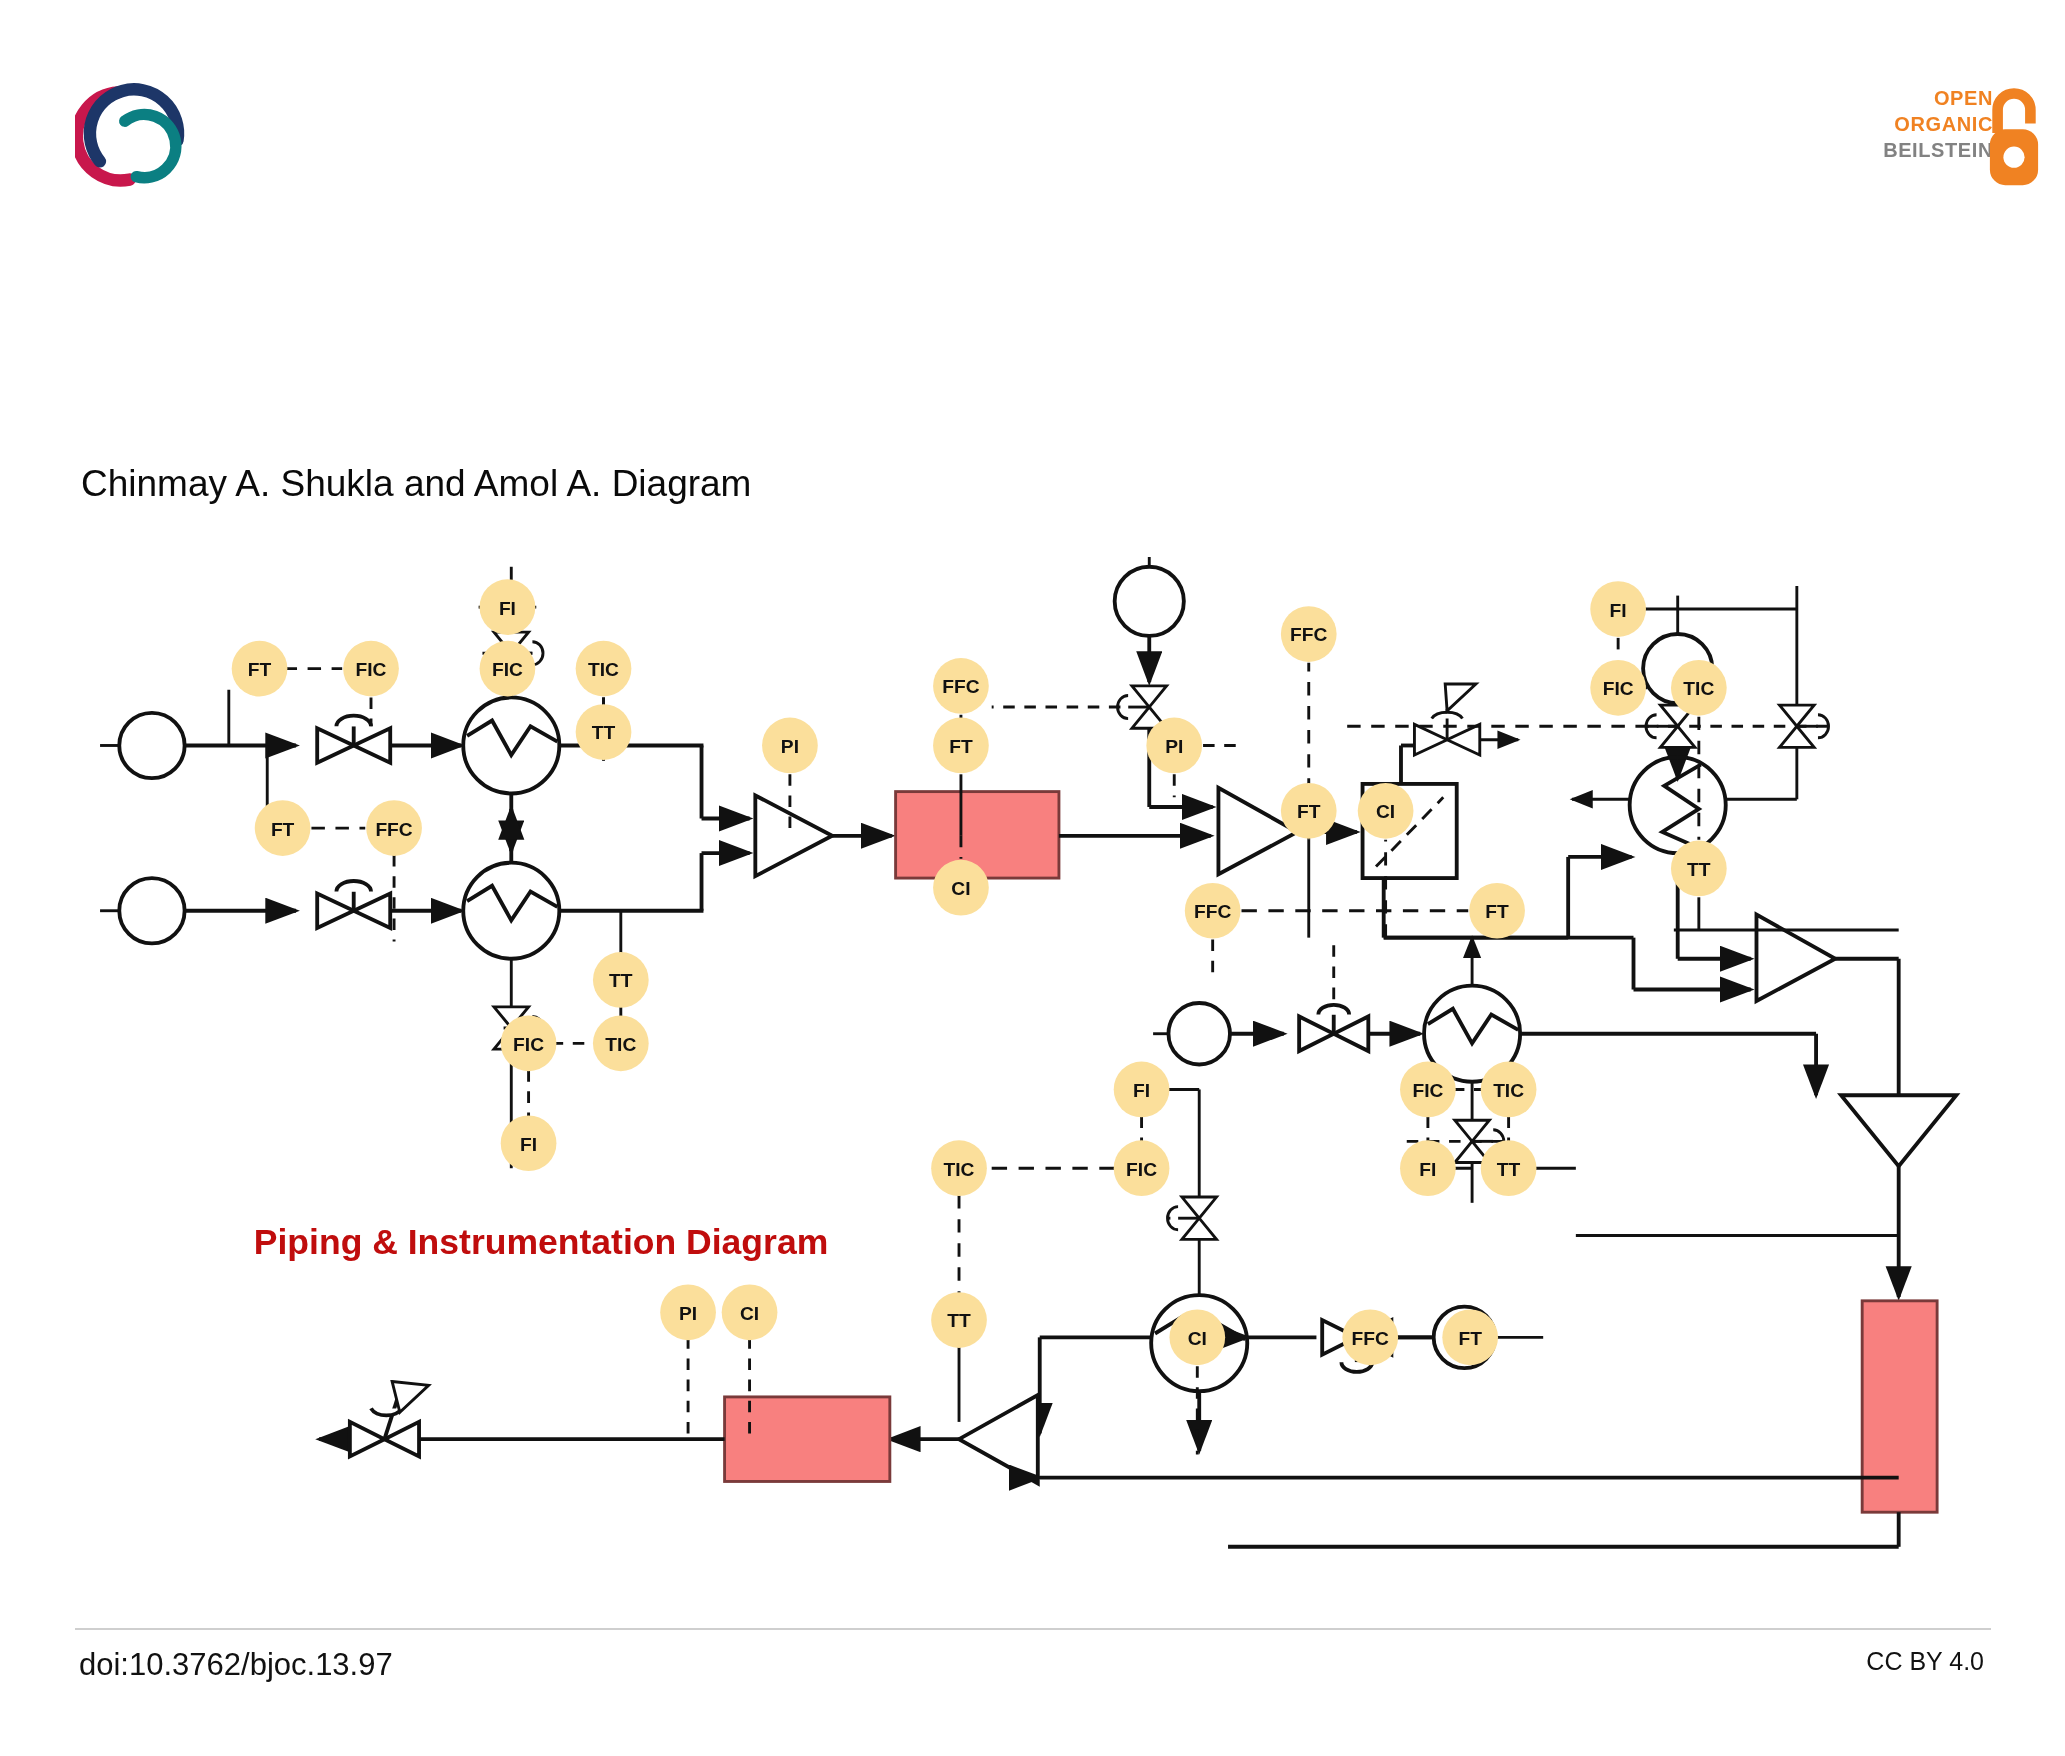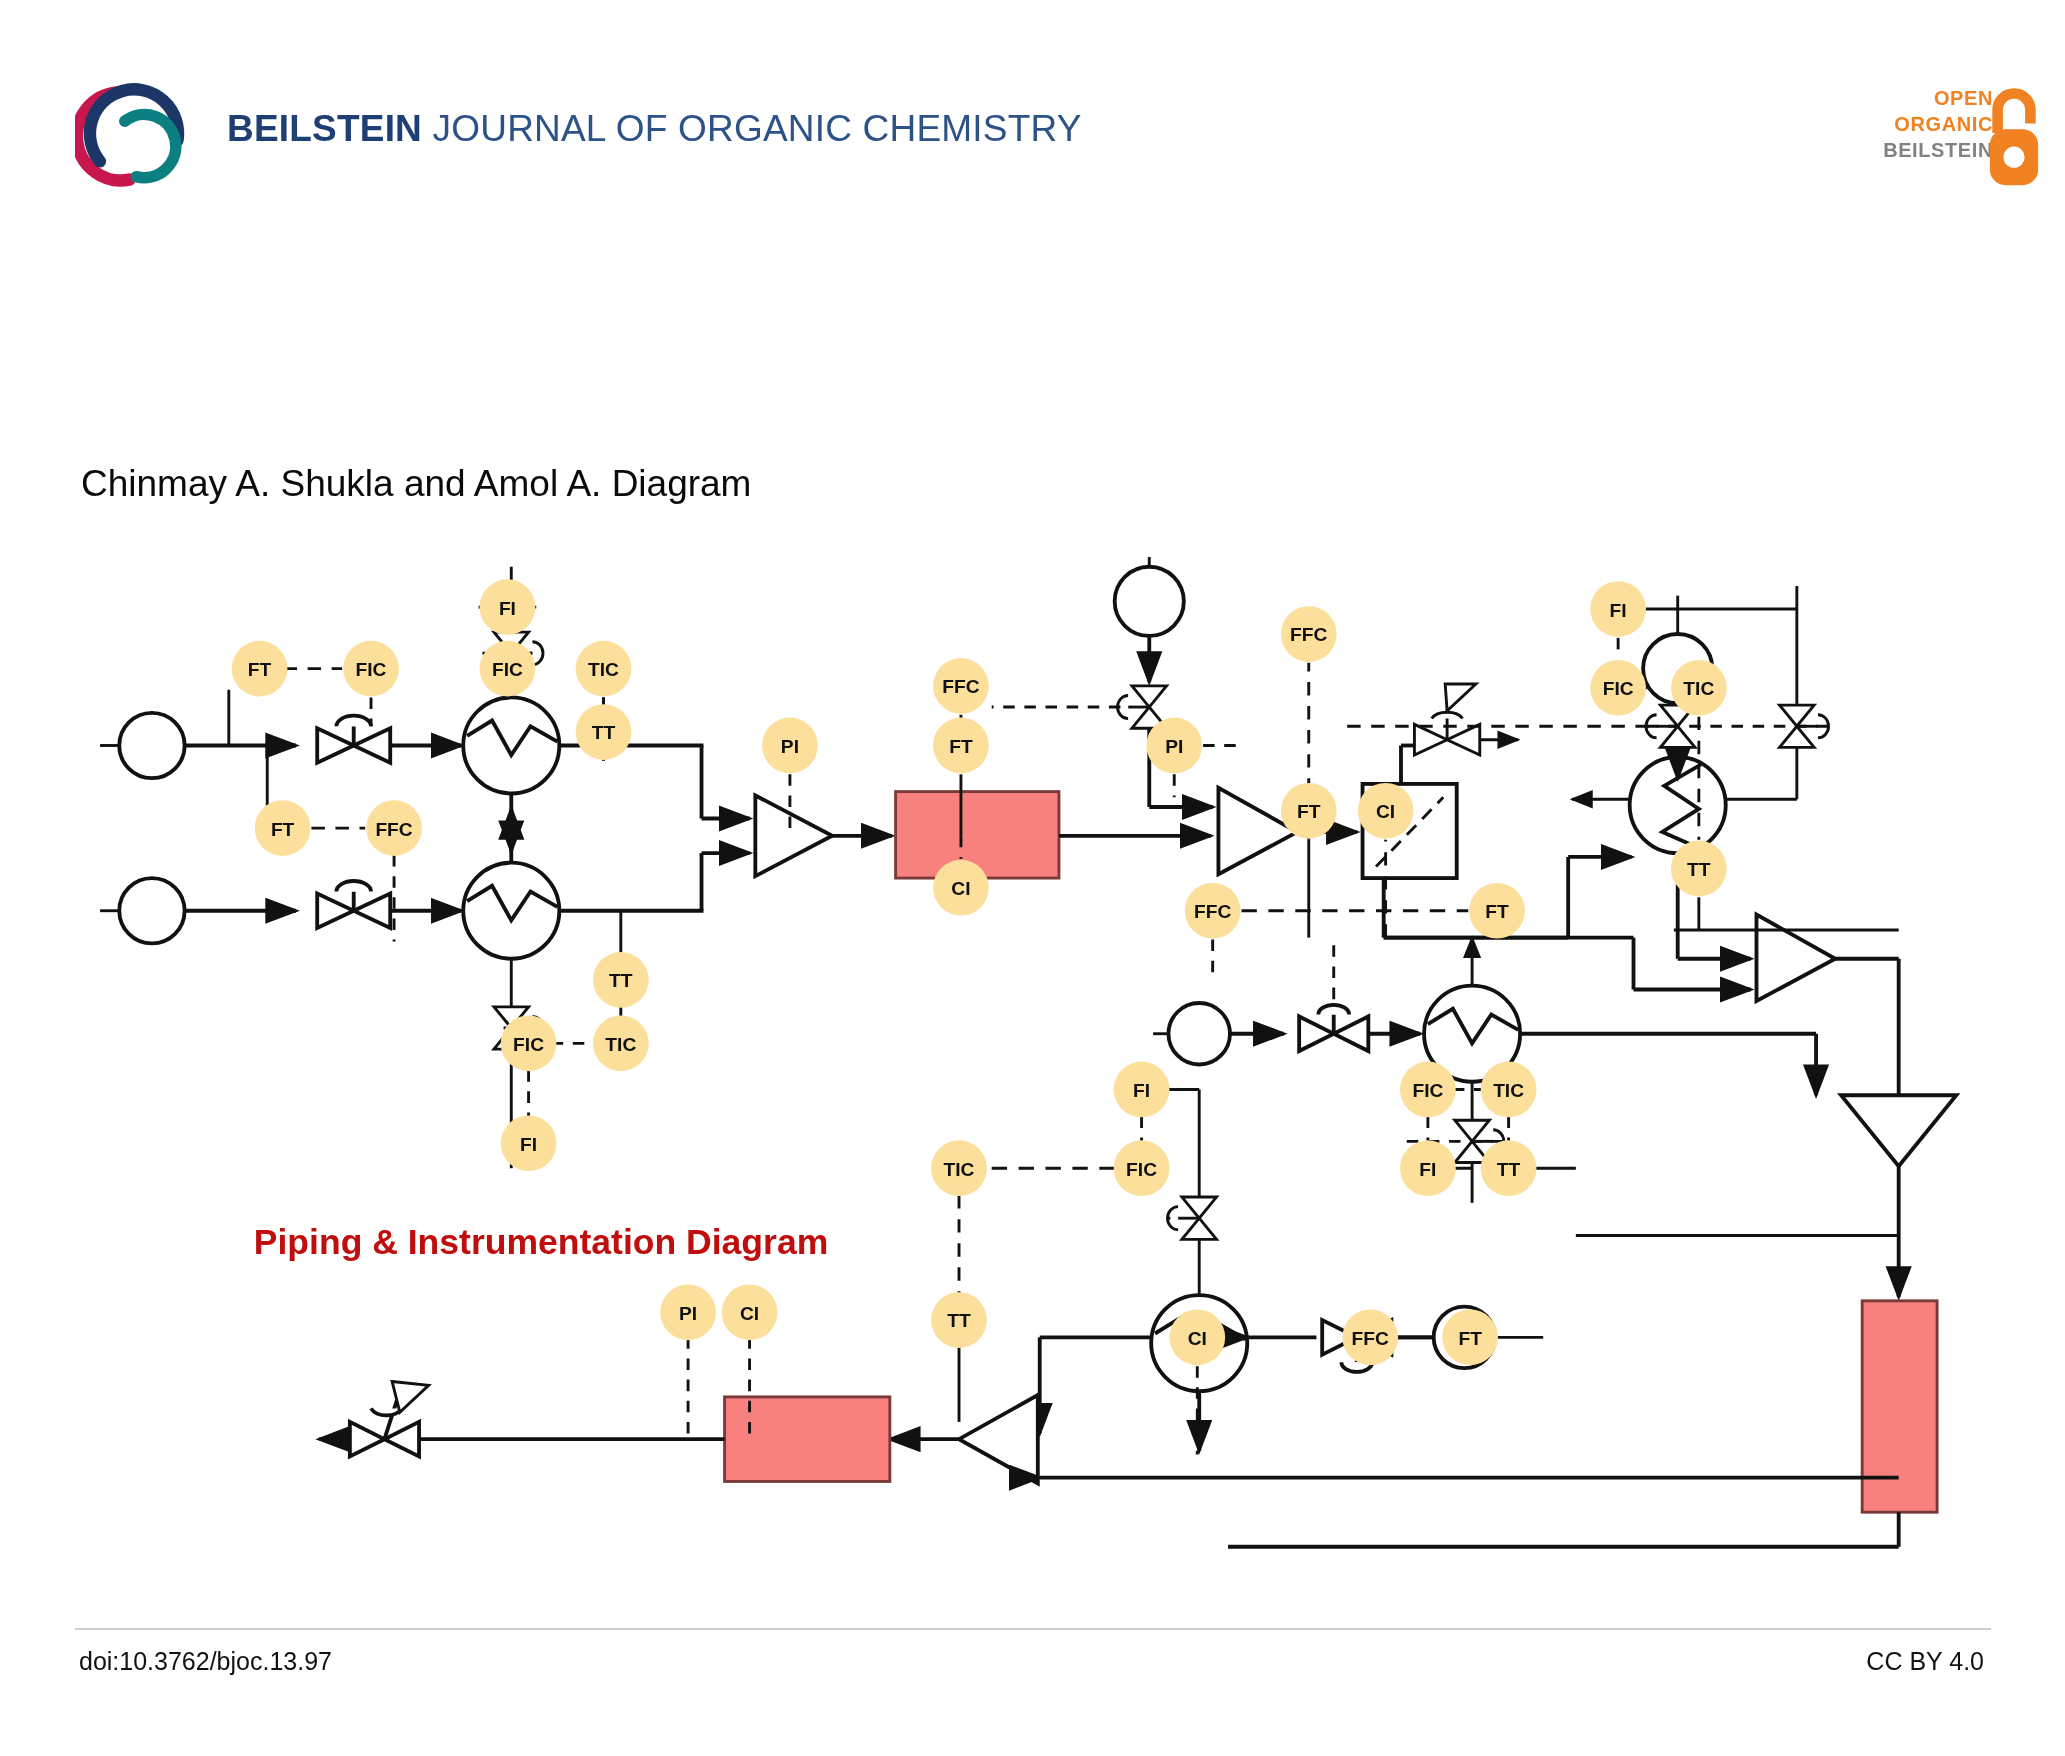--- a/index.html
+++ b/index.html
@@ -24,21 +24,21 @@
   .title{position:absolute;left:79px;top:271px;width:1825px;
      font-size:53px;line-height:1.18;font-weight:bold;color:#0d5aa7;}
   .authors{position:absolute;left:81px;top:463px;font-size:37px;color:#0a0a0a;}
 
   
   .figure{position:absolute;left:77px;top:557px;width:1912px;height:1038px;}
   .figure svg{display:block;}
 
   
   .rule{position:absolute;left:75px;top:1628px;width:1916px;height:1.9px;background:#cfcfcf;}
-  .doi{position:absolute;left:79px;top:1647px;font-size:25px;color:#111;}
+  .doi{position:absolute;left:79px;top:1647px;font-size:31px;color:#111;}
   .cc{position:absolute;right:81px;top:1647px;font-size:25px;color:#111;}
 
   
   text.tag{font-family:"Liberation Sans",sans-serif;font-size:20px;font-weight:bold;fill:#111;
      text-anchor:middle;dominant-baseline:central;}
   text.pidtitle{font-family:"Liberation Sans",sans-serif;font-size:37px;font-weight:bold;fill:#c00d0d;}
 </style>
 </head>
 <body>
 
@@ -49,24 +49,20 @@
     <div class="logo-mark">
       <svg width="113" height="113" viewBox="0 0 118 118">
         <g fill="none" stroke-linecap="round">
           <path d="M45 14 A46 46 0 1 0 57 105" stroke="#c8174c" stroke-width="13"></path>
           <path d="M26 86 A46 46 0 1 1 107 64" stroke="#1d3668" stroke-width="13"></path>
           <path d="M52 44 A33 33 0 1 1 64 102" stroke="#0b7f82" stroke-width="12"></path>
         </g>
       </svg>
     </div>
 
-    <div class="journal-title">
-      <b>BEILSTEIN</b>
-      <span class="light">JOURNAL OF ORGANIC CHEMISTRY</span>
-    </div>
 
     <div class="oa-text">
       <div class="oa-line oa-open">OPEN</div>
       <div class="oa-line oa-access">ORGANIC</div>
       <div class="oa-line oa-platinum">BEILSTEIN</div>
     </div>
     <div class="oa-lock">
       <svg width="60" height="108" viewBox="0 0 62 112">
         <path d="M14 54 L14 30 A17 17 0 0 1 48 30 L48 44" fill="none" stroke="#f08222" stroke-width="11"></path>
         <rect x="6" y="50" width="50" height="58" rx="16" fill="#f08222"></rect>

